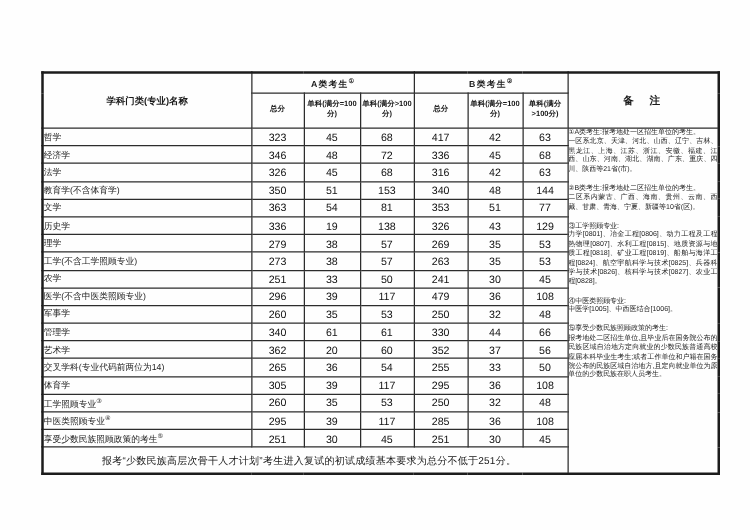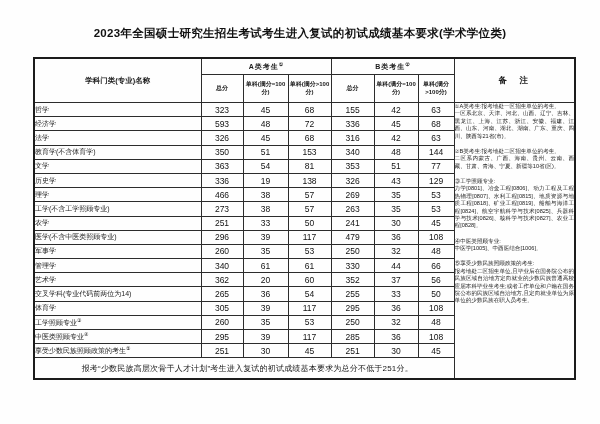--- a/index.html
+++ b/index.html
@@ -51,21 +51,20 @@
   p.rp.gap { margin-top:8px; }
   tr.footrow td {
     height:20px; font-size:8px; text-align:center;
     padding-left:6px; color:#161616; letter-spacing:0.2px;
   }
 </style>
 </head>
 <body>
 
 <div class="page">
-  <div class="title">2023年全国硕士研究生招生考试考生进入复试的初试成绩基本要求(学术学位类)</div>
 
   <table class="score">
     <colgroup>
       <col style="width:167px">
       <col style="width:42px">
       <col style="width:45px">
       <col style="width:43px">
       <col style="width:43px">
       <col style="width:44px">
       <col style="width:36px">
@@ -84,39 +83,39 @@
         <td class="sub">单科(满分&gt;100分)</td>
         <td class="sub">总分</td>
         <td class="sub">单科(满分=100分)</td>
         <td class="sub">单科(满分&gt;100分)</td>
       </tr>
     <tr class="data">
           <td class="lbl">哲学</td>
           <td class="num">323</td>
           <td class="num">45</td>
           <td class="num">68</td>
-          <td class="num">155</td>
+          <td class="num">417</td>
           <td class="num">42</td>
           <td class="num">63</td>
           <td class="remarks" rowspan="19">
             <p class="rp">①A类考生:报考地处一区招生单位的考生。</p>
             <p class="rp">一区系北京、天津、河北、山西、辽宁、吉林、黑龙江、上海、江苏、浙江、安徽、福建、江西、山东、河南、湖北、湖南、广东、重庆、四川、陕西等21省(市)。</p>
             <p class="rp gap">②B类考生:报考地处二区招生单位的考生。</p>
             <p class="rp">二区系内蒙古、广西、海南、贵州、云南、西藏、甘肃、青海、宁夏、新疆等10省(区)。</p>
             <p class="rp gap">③工学照顾专业:</p>
             <p class="rp">力学[0801]、冶金工程[0806]、动力工程及工程热物理[0807]、水利工程[0815]、地质资源与地质工程[0818]、矿业工程[0819]、船舶与海洋工程[0824]、航空宇航科学与技术[0825]、兵器科学与技术[0826]、核科学与技术[0827]、农业工程[0828]。</p>
             <p class="rp gap">④中医类照顾专业:</p>
             <p class="rp">中医学[1005]、中西医结合[1006]。</p>
             <p class="rp gap">⑤享受少数民族照顾政策的考生:</p>
             <p class="rp">报考地处二区招生单位,且毕业后在国务院公布的民族区域自治地方定向就业的少数民族普通高校应届本科毕业生考生;或者工作单位和户籍在国务院公布的民族区域自治地方,且定向就业单位为原单位的少数民族在职人员考生。</p>
           </td>
         </tr>
         <tr class="data">
           <td class="lbl">经济学</td>
-          <td class="num">593</td>
+          <td class="num">346</td>
           <td class="num">48</td>
           <td class="num">72</td>
           <td class="num">336</td>
           <td class="num">45</td>
           <td class="num">68</td>
         </tr>
         <tr class="data">
           <td class="lbl">法学</td>
           <td class="num">326</td>
           <td class="num">45</td>
@@ -147,21 +146,21 @@
           <td class="lbl">历史学</td>
           <td class="num">336</td>
           <td class="num">19</td>
           <td class="num">138</td>
           <td class="num">326</td>
           <td class="num">43</td>
           <td class="num">129</td>
         </tr>
         <tr class="data">
           <td class="lbl">理学</td>
-          <td class="num">466</td>
+          <td class="num">279</td>
           <td class="num">38</td>
           <td class="num">57</td>
           <td class="num">269</td>
           <td class="num">35</td>
           <td class="num">53</td>
         </tr>
         <tr class="data">
           <td class="lbl">工学(不含工学照顾专业)</td>
           <td class="num">273</td>
           <td class="num">38</td>

